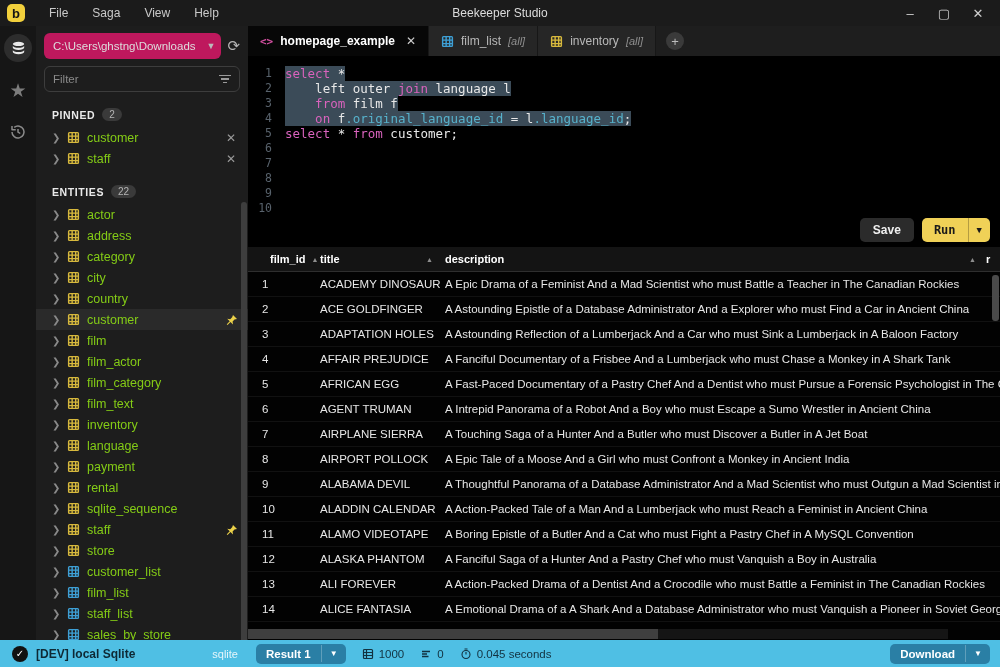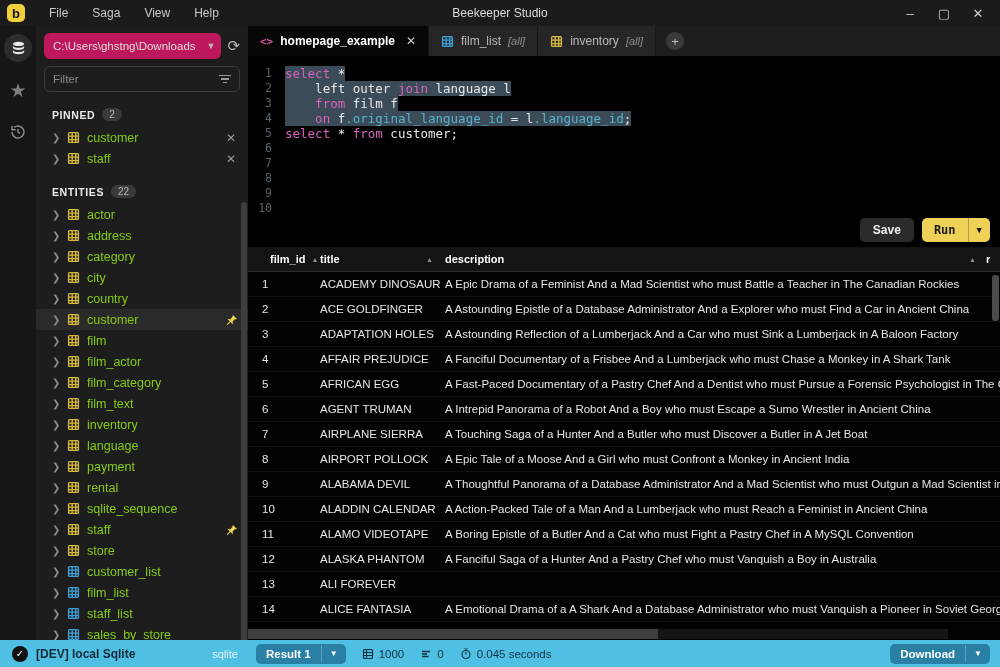--- a/index.html
+++ b/index.html
@@ -585,20 +585,21 @@
             <div class="gc-desc">A Boring Epistle of a Butler And a Cat who must Fight a Pastry Chef in A MySQL Convention</div>
           </div>
           <div class="grid-row">
             <div class="gc-id">12</div>
             <div class="gc-title">ALASKA PHANTOM</div>
             <div class="gc-desc">A Fanciful Saga of a Hunter And a Pastry Chef who must Vanquish a Boy in Australia</div>
           </div>
           <div class="grid-row">
             <div class="gc-id">13</div>
             <div class="gc-title">ALI FOREVER</div>
+            <div class="gc-desc">A Action-Packed Drama of a Dentist And a Crocodile who must Battle a Feminist in The Canadian Rockies</div>
           </div>
           <div class="grid-row">
             <div class="gc-id">14</div>
             <div class="gc-title">ALICE FANTASIA</div>
             <div class="gc-desc">A Emotional Drama of a A Shark And a Database Administrator who must Vanquish a Pioneer in Soviet Georgia</div>
           </div>
           <div class="grid-row">
             <div class="gc-id">15</div>
             <div class="gc-title">ALIEN CENTER</div>
             <div class="gc-desc">A Brilliant Drama of a Cat And a Mad Scientist who must Battle a Feminist in A MySQL Convention</div>

